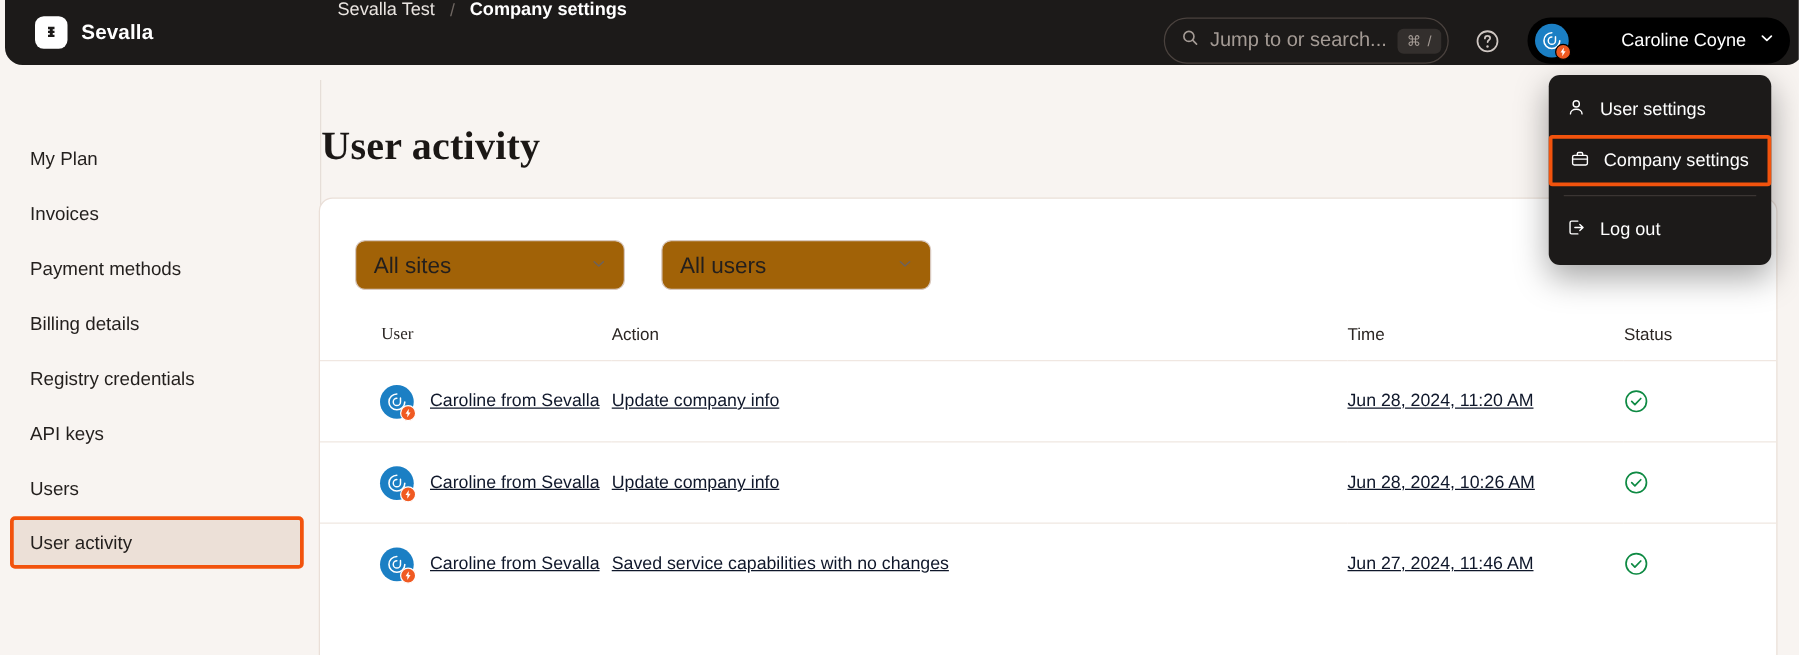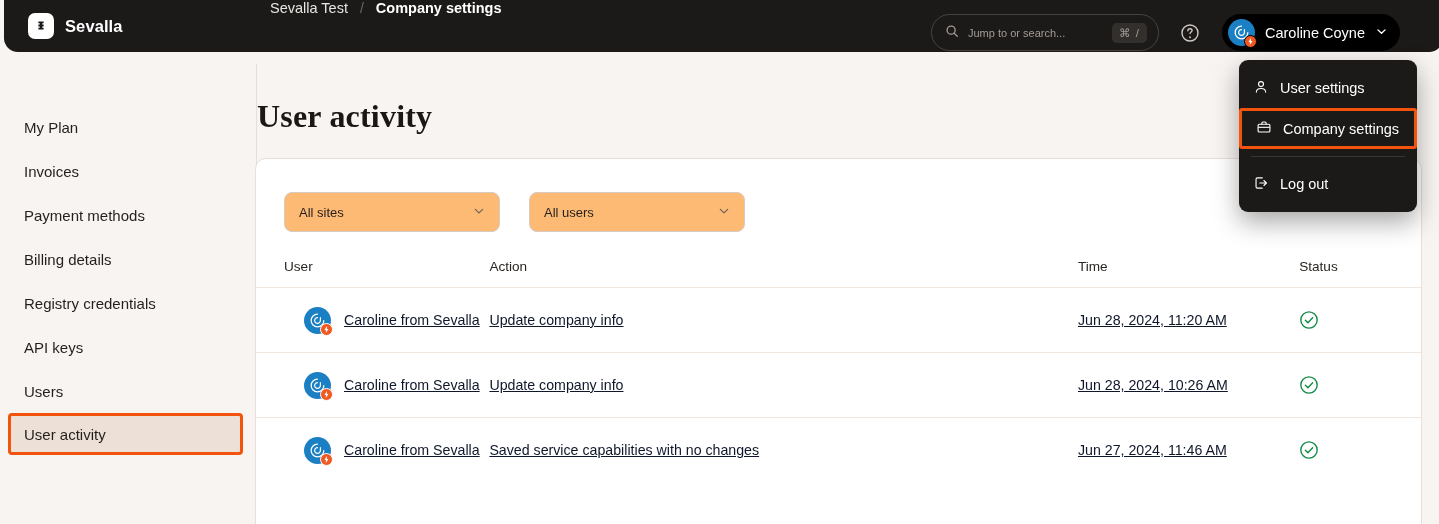--- a/index.html
+++ b/index.html
@@ -33,21 +33,21 @@
   }
   .bc-item { color: #e9e4e0; }
   .bc-item.current { color: #ffffff; font-weight: 600; }
   .bc-sep { color: #6f6762; font-size: 14px; }
 
   .search {
     position: absolute; left: 927px; top: 14px; width: 228px; height: 37px;
     border: 1px solid #4a423e; border-radius: 19px;
     display: flex; align-items: center; gap: 9px; padding: 0 11px 0 13px;
   }
-  .search-ph { color: #a49b95; font-size: 11px; flex: 1; white-space: nowrap; }
+  .search-ph { color: #a49b95; font-size: 16px; flex: 1; white-space: nowrap; }
   .kbd {
     background: #332f2d; color: #a49b95; font-size: 11.5px;
     border-radius: 5px; padding: 3px 7px; letter-spacing: 1px; white-space: nowrap;
   }
   .help-btn {
     position: absolute; left: 1174px; top: 21px; width: 24px; height: 24px;
     display: flex; align-items: center; justify-content: center;
   }
   .userbtn {
     position: absolute; left: 1218px; top: 14px; height: 37px;
@@ -60,21 +60,21 @@
     background: #1b7fc4;
     display: flex; align-items: center; justify-content: center;
   }
   .avatar .badge {
     position: absolute; right: -2px; bottom: -2px;
     width: 13px; height: 13px; border-radius: 50%;
     background: #f05a22; border: 1.5px solid #000;
     display: flex; align-items: center; justify-content: center;
   }
   .avatar.tbl .badge { border-color: #fff; }
-  .username { color: #ffffff; font-size: 14.5px; white-space: nowrap; }
+  .username { color: #ffffff; font-size: 14.5px; white-space: nowrap; margin-left: 32px; }
 
   
   .menu {
     position: absolute; left: 1239px; top: 60px; width: 178px;
     background: #1c1a19; border-radius: 9px;
     padding: 8px 0 8px 0;
     box-shadow: 0 10px 26px rgba(0,0,0,.35);
     z-index: 40;
   }
   .menu-item {
@@ -110,31 +110,31 @@
     font-size: 32px; color: #1b1715; letter-spacing: .2px;
   }
   .card {
     position: absolute; left: -2px; top: 94px; width: 1167px; height: 400px;
     background: #ffffff; border: 1px solid #eadfd8;
     border-radius: 11px; overflow: hidden;
   }
   .filters { display: flex; gap: 29px; padding: 33px 0 0 28px; }
   .select {
     width: 216px; height: 40px; border: 1px solid #d9c9bf; border-radius: 8px;
-    background: #fdba74; display: flex; align-items: center;
-    padding: 0 13px 0 14px; font-size: 13px; color: #231f1d;
+    background: #a16207; display: flex; align-items: center;
+    padding: 0 13px 0 14px; font-size: 18px; color: #231f1d;
   }
   .select span.val { flex: 1; }
 
   table { width: 100%; border-collapse: collapse; margin-top: 27px; }
   th {
     text-align: left; font-size: 13.6px; font-weight: 400; color: #2b2623;
     padding: 0 0 13px 0;
   }
-  th.c-user { padding-left: 28px; width: 230px; }
+  th.c-user { padding-left: 49px; width: 230px; font-family: Liberation Serif, serif; }
   th.c-action { width: 580px; }
   th.c-time { width: 218px; }
   th.c-status { width: 120px; }
   td {
     font-size: 14.2px; color: #0f172a; height: 65px;
     border-top: 1px solid #f0e7e1; vertical-align: middle; text-decoration: underline;
   }
   td.c-user { padding-left: 48px; }
   .user-cell { display: flex; align-items: center; gap: 13px; }
   .status-cell { display: flex; align-items: center; }

